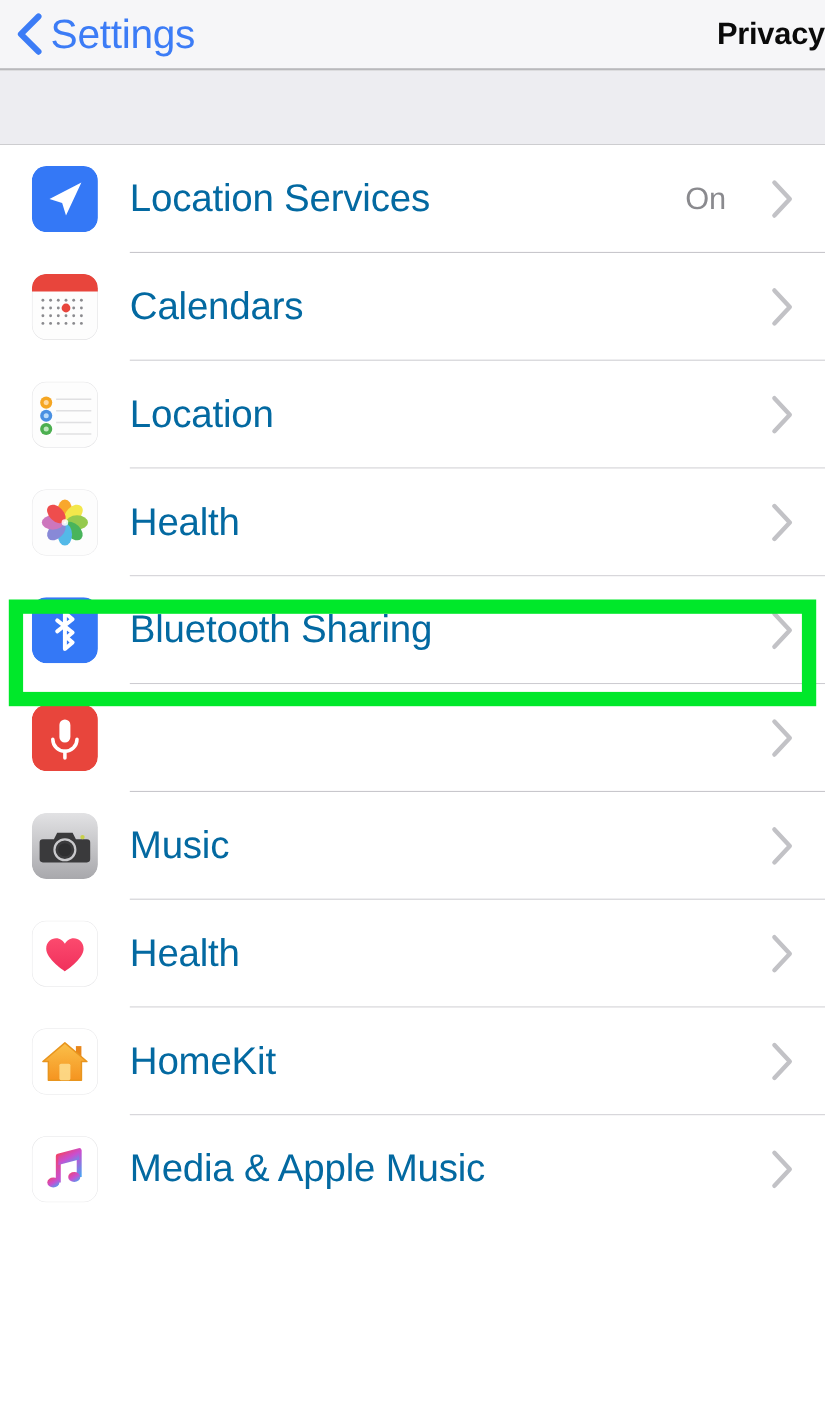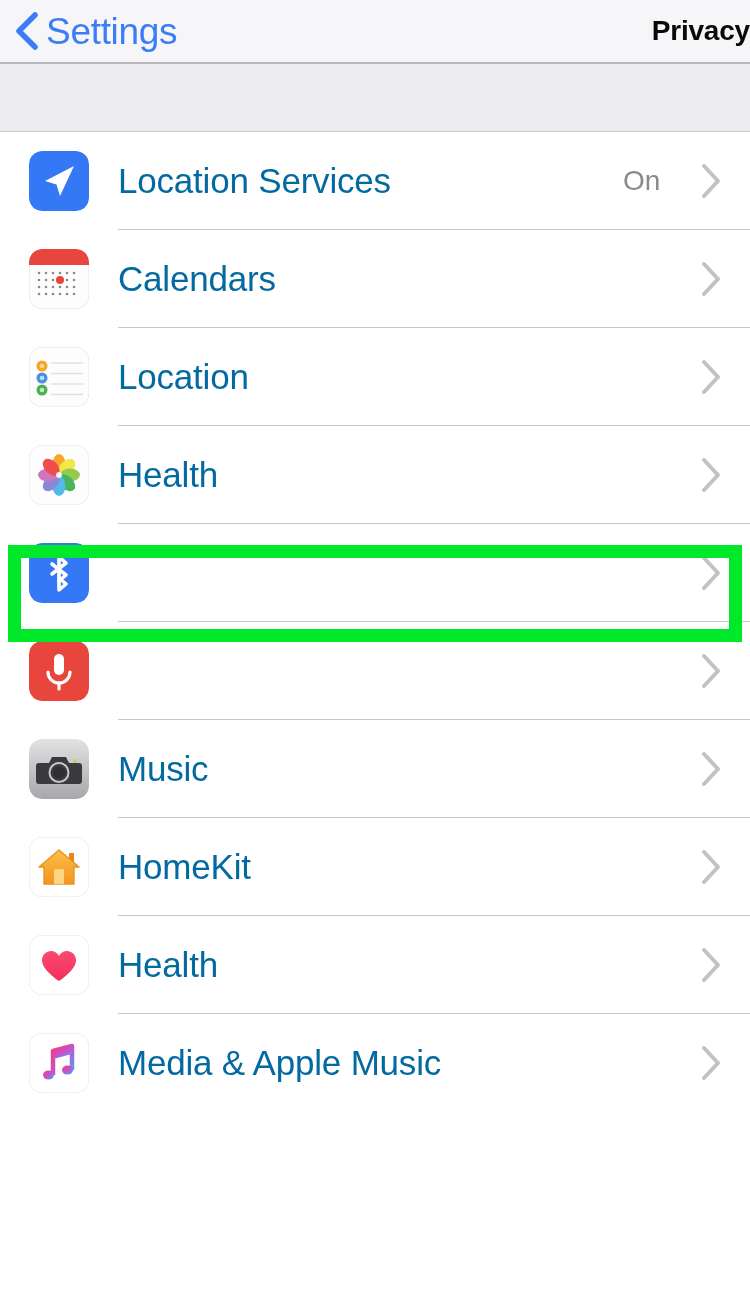--- a/index.html
+++ b/index.html
@@ -260,20 +260,21 @@
       </svg>
       <div class="sep"></div>
     </div>
 
     <div class="row">
       <svg class="row-icon" viewBox="0 0 60 60">
         <rect x="0" y="0" width="60" height="60" rx="13" fill="#3478F6"></rect>
         <path d="M23 21 L37 32 L30 38 L30 14 L37 20 L23 31" fill="none" stroke="#ffffff" stroke-width="3.6" stroke-linecap="round" stroke-linejoin="round"></path>
         <path d="M30 38 L30 47 L37 41 L30 35" fill="none" stroke="#ffffff" stroke-width="3.6" stroke-linecap="round" stroke-linejoin="round"></path>
       </svg>
+      <span class="row-label">Bluetooth Sharing</span>
       <svg class="row-chevron" viewBox="0 0 22 38">
         <polyline points="4,4 18,19 4,34" fill="none" stroke="#C2C2C6" stroke-width="4" stroke-linecap="round" stroke-linejoin="round"></polyline>
       </svg>
       <div class="sep"></div>
     </div>
 
     <div class="row">
       <svg class="row-icon" viewBox="0 0 60 60">
         <rect x="0" y="0" width="60" height="60" rx="13" fill="#E8453C"></rect>
         <rect x="25" y="13" width="10" height="21" rx="5" fill="#ffffff"></rect>
@@ -304,50 +305,50 @@
       <span class="row-label">Music</span>
       <svg class="row-chevron" viewBox="0 0 22 38">
         <polyline points="4,4 18,19 4,34" fill="none" stroke="#C2C2C6" stroke-width="4" stroke-linecap="round" stroke-linejoin="round"></polyline>
       </svg>
       <div class="sep"></div>
     </div>
 
     <div class="row">
       <svg class="row-icon" viewBox="0 0 60 60">
         <defs>
+          <linearGradient id="heartGrad" x1="0" y1="0" x2="0" y2="1">
+            <stop offset="0%" stop-color="#FC4A6E"></stop>
+            <stop offset="100%" stop-color="#F0305C"></stop>
+          </linearGradient>
+        </defs>
+        <rect x="0" y="0" width="60" height="60" rx="13" fill="#FFFFFF" stroke="#E6E6E8" stroke-width="1"></rect>
+        <path d="M30 46 C30 46 13 35 13 25.5 C13 19.5 17.6 16 22 16 C25.6 16 28.6 18.3 30 21 C31.4 18.3 34.4 16 38 16 C42.4 16 47 19.5 47 25.5 C47 35 30 46 30 46 Z" fill="url(#heartGrad)"></path>
+      </svg>
+      <span class="row-label">Health</span>
+      <svg class="row-chevron" viewBox="0 0 22 38">
+        <polyline points="4,4 18,19 4,34" fill="none" stroke="#C2C2C6" stroke-width="4" stroke-linecap="round" stroke-linejoin="round"></polyline>
+      </svg>
+      <div class="sep"></div>
+    </div>
+
+    <div class="row">
+      <svg class="row-icon" viewBox="0 0 60 60">
+        <defs>
           <linearGradient id="houseGrad" x1="0" y1="0" x2="0" y2="1">
             <stop offset="0%" stop-color="#FBC04A"></stop>
             <stop offset="100%" stop-color="#F59420"></stop>
           </linearGradient>
         </defs>
         <rect x="0" y="0" width="60" height="60" rx="13" fill="#FFFFFF" stroke="#E6E6E8" stroke-width="1"></rect>
         <rect x="40" y="16" width="5" height="12" fill="#E8861A"></rect>
         <path d="M30 13 L50 30 L45 30 L45 47 L15 47 L15 30 L10 30 Z" fill="url(#houseGrad)"></path>
         <path d="M30 13 L50 30 L45 30 L45 47 L15 47 L15 30 L10 30 Z" fill="none" stroke="#E8951E" stroke-width="1.4" stroke-linejoin="round"></path>
         <rect x="25" y="32" width="10" height="15" rx="1.5" fill="#FDDC8C" opacity="0.9"></rect>
       </svg>
       <span class="row-label">HomeKit</span>
-      <svg class="row-chevron" viewBox="0 0 22 38">
-        <polyline points="4,4 18,19 4,34" fill="none" stroke="#C2C2C6" stroke-width="4" stroke-linecap="round" stroke-linejoin="round"></polyline>
-      </svg>
-      <div class="sep"></div>
-    </div>
-
-    <div class="row">
-      <svg class="row-icon" viewBox="0 0 60 60">
-        <defs>
-          <linearGradient id="heartGrad" x1="0" y1="0" x2="0" y2="1">
-            <stop offset="0%" stop-color="#FC4A6E"></stop>
-            <stop offset="100%" stop-color="#F0305C"></stop>
-          </linearGradient>
-        </defs>
-        <rect x="0" y="0" width="60" height="60" rx="13" fill="#FFFFFF" stroke="#E6E6E8" stroke-width="1"></rect>
-        <path d="M30 46 C30 46 13 35 13 25.5 C13 19.5 17.6 16 22 16 C25.6 16 28.6 18.3 30 21 C31.4 18.3 34.4 16 38 16 C42.4 16 47 19.5 47 25.5 C47 35 30 46 30 46 Z" fill="url(#heartGrad)"></path>
-      </svg>
-      <span class="row-label">Health</span>
       <svg class="row-chevron" viewBox="0 0 22 38">
         <polyline points="4,4 18,19 4,34" fill="none" stroke="#C2C2C6" stroke-width="4" stroke-linecap="round" stroke-linejoin="round"></polyline>
       </svg>
       <div class="sep"></div>
     </div>
 
     <div class="row">
       <svg class="row-icon" viewBox="0 0 60 60">
         <defs>
           <linearGradient id="noteGrad" x1="0.1" y1="0" x2="0.9" y2="1">

